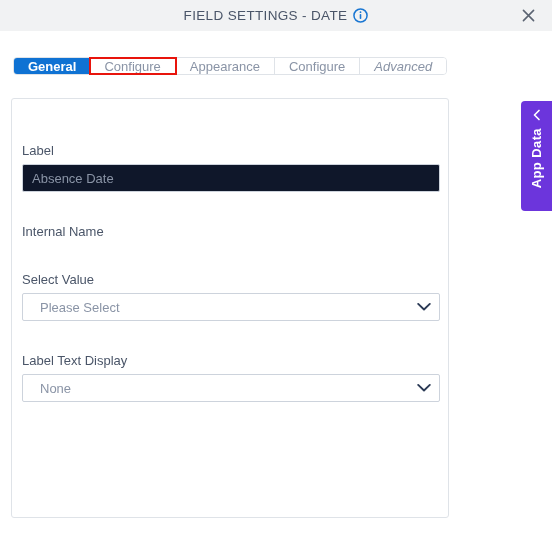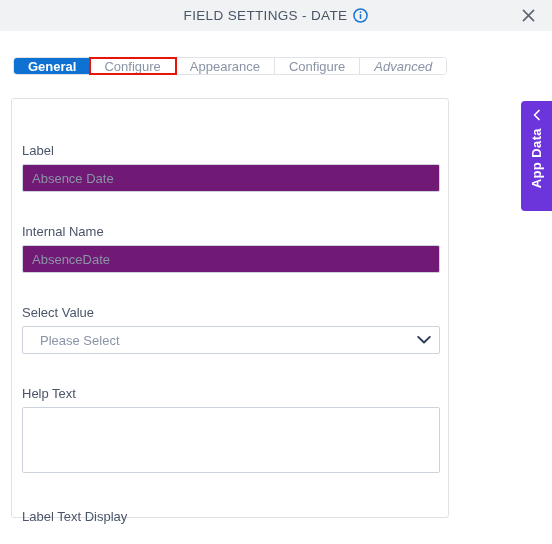--- a/index.html
+++ b/index.html
@@ -121,21 +121,21 @@
     color: #4a5568;
     margin-bottom: 5px;
     line-height: 16px;
   }
   .field-input {
     width: 418px;
     height: 28px;
     box-sizing: border-box;
     border: 1px solid #cdd3dc;
     border-radius: 2px;
-    background: #701a75;
+    background: #0f172a;
     font-size: 13px;
     color: #8a94a6;
     font-family: "Liberation Sans", sans-serif;
     padding: 0 9px;
     outline: none;
   }
   .field-input::placeholder { color: #8a94a6; opacity: 1; }
 
   .select-wrap { position: relative; width: 418px; }
   .select-box {
@@ -250,44 +250,49 @@
 
 <div class="content-card">
 
   <div class="field">
     <div class="field-label">Label</div>
     <input class="field-input" type="text" value="Absence Date" style="">
   </div>
 
   <div class="field">
     <div class="field-label">Internal Name</div>
-    <input class="field-input" type="text" value="AbsenceDate" style="">
   </div>
 
   <div class="field">
     <div class="field-label">Select Value</div>
     <div class="select-wrap">
       <div class="select-box">
         <span>Please Select</span>
       </div>
       <span class="chevron">
         <svg width="14" height="9" viewBox="0 0 14 9">
           <path d="M1.2 1.4 L7 7 L12.8 1.4" fill="none" stroke="#2b3a55" stroke-width="1.9" stroke-linecap="round" stroke-linejoin="round"></path>
         </svg>
       </span>
     </div>
   </div>
 
-  <div class="field">
-    <div class="field-label">Help Text</div>
-    <textarea class="textarea-box" style=""></textarea>
-  </div>
 
   <div class="field">
     <div class="field-label">Label Text Display</div>
+    <div class="select-wrap">
+      <div class="select-box">
+        <span>None</span>
+      </div>
+      <span class="chevron">
+        <svg width="14" height="9" viewBox="0 0 14 9">
+          <path d="M1.2 1.4 L7 7 L12.8 1.4" fill="none" stroke="#2b3a55" stroke-width="1.9" stroke-linecap="round" stroke-linejoin="round"></path>
+        </svg>
+      </span>
+    </div>
   </div>
 
 </div>
 
 <div class="appdata-tab">
   <span class="appdata-chevron">
     <svg width="12" height="12" viewBox="0 0 12 12">
       <path d="M8 1.5 L3.5 6 L8 10.5" fill="none" stroke="#ffffff" stroke-width="1.7" stroke-linecap="round" stroke-linejoin="round"></path>
     </svg>
   </span>

